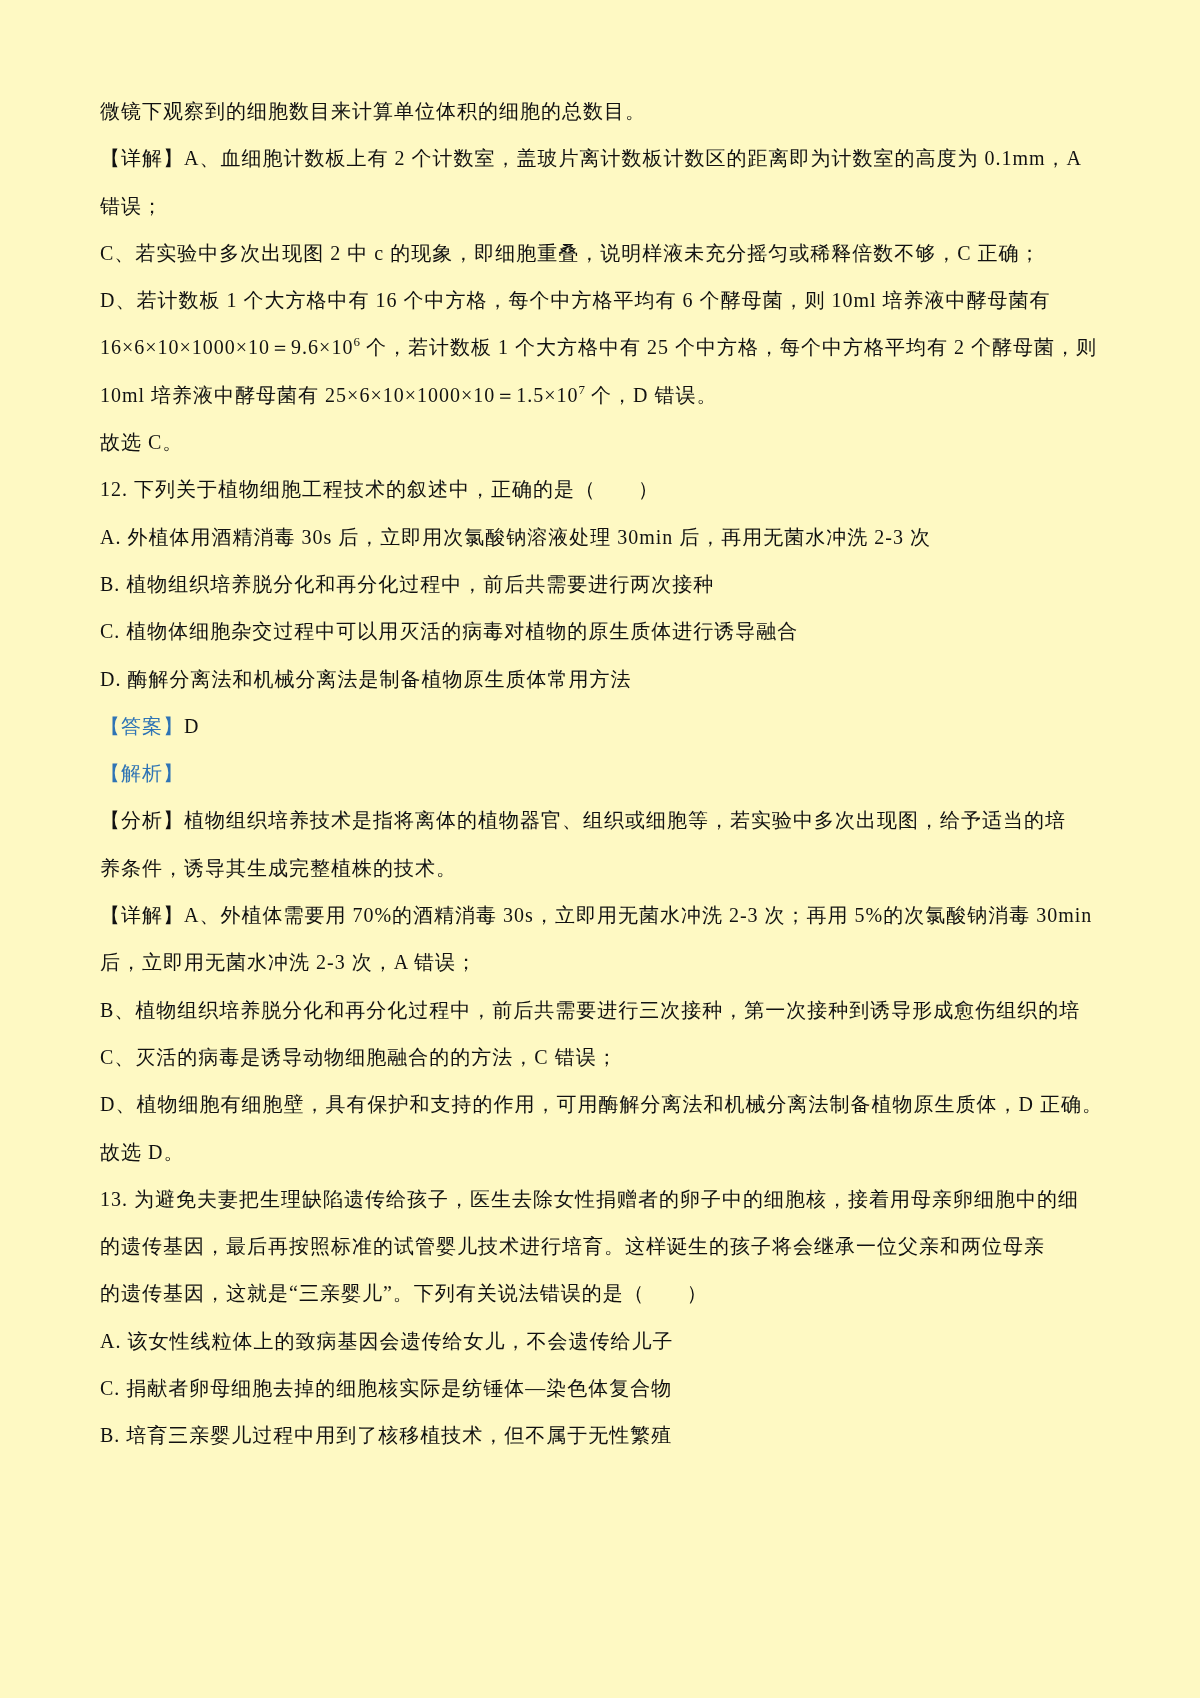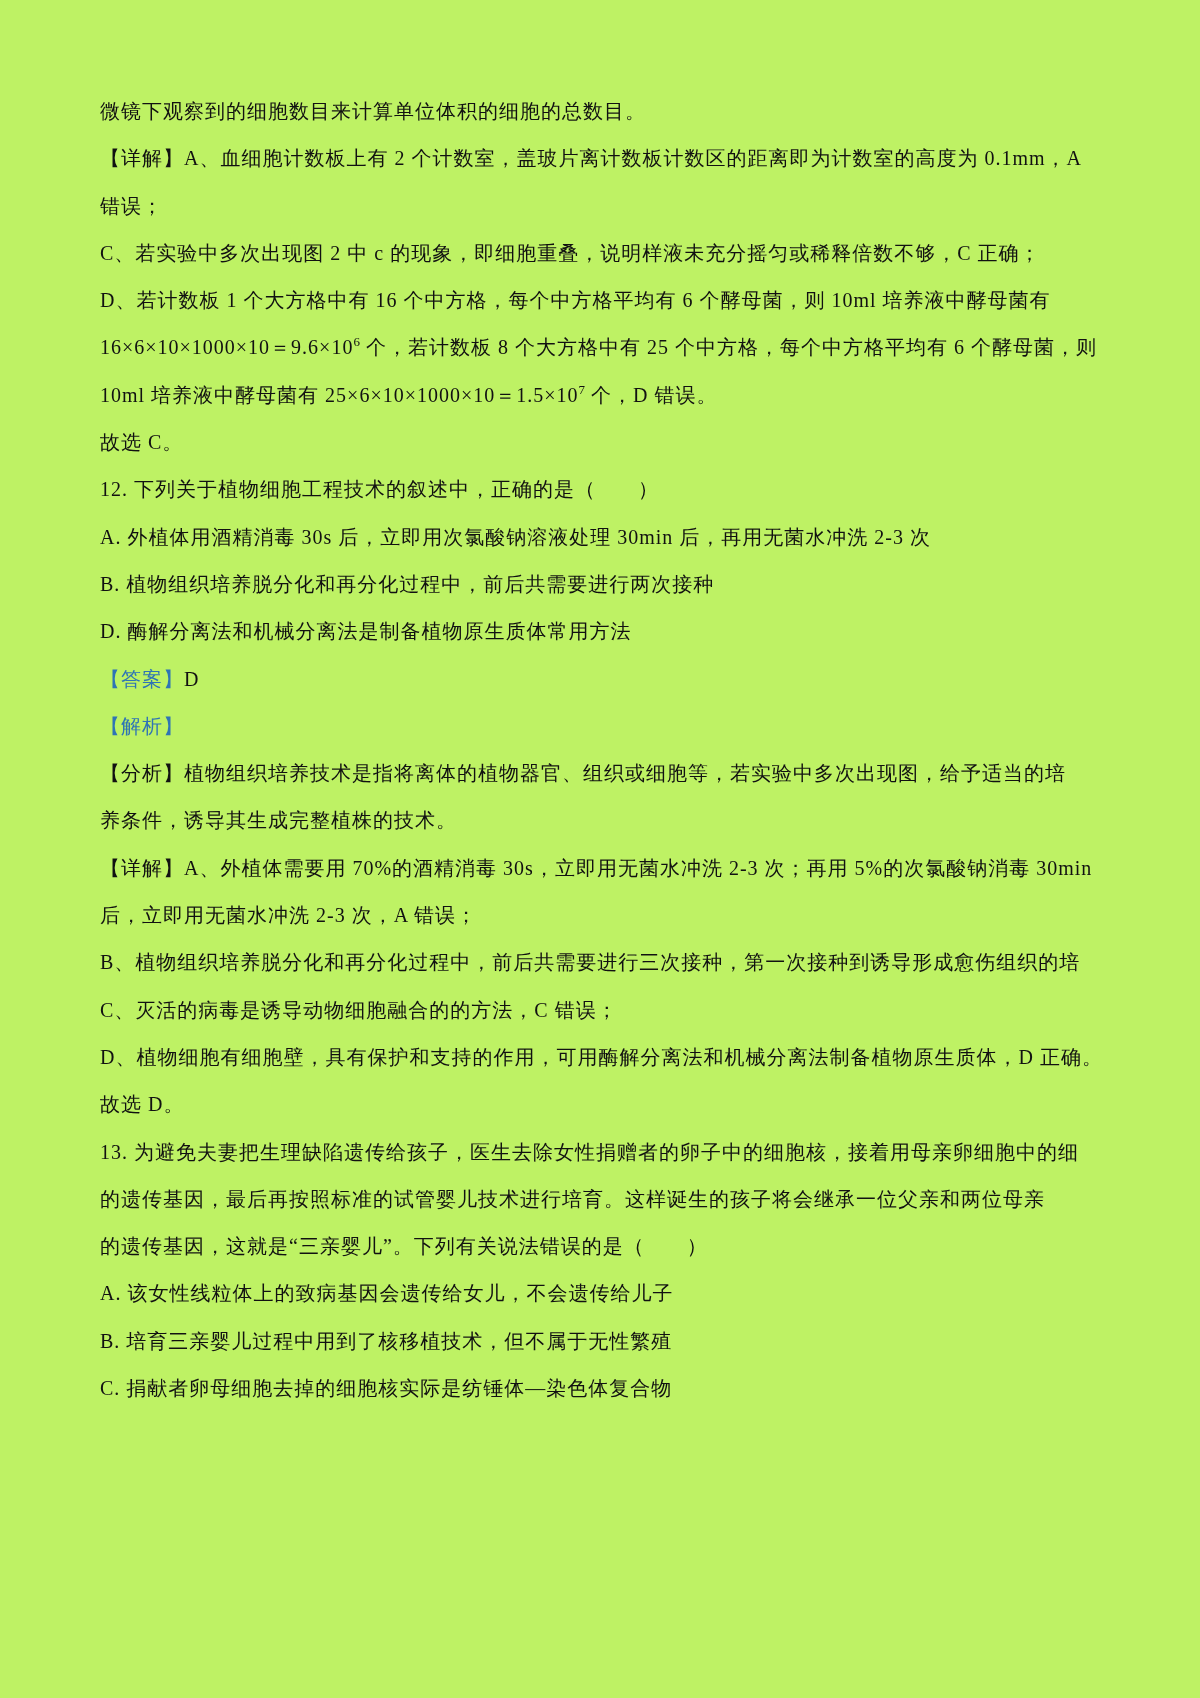--- a/index.html
+++ b/index.html
@@ -6,21 +6,21 @@
   * { margin: 0; padding: 0; box-sizing: border-box; }
   html, body { background: #ffffff; }
   body {
     width: 1200px; height: 1698px;
     font-family: "Liberation Serif", "DejaVu Serif", serif;
     color: var(--ink);
     overflow: hidden;
   }
   .page {
     width: 1200px; height: 1698px;
-    background: #bef264;
+    background: #fef9c3;
     padding: 88px 98px 0 100px;
   }
   .line {
     font-size: 20px;
     line-height: 47.3px;
     letter-spacing: 1px;
     white-space: nowrap;
   }
   .line sup {
     font-size: 13px;
@@ -33,37 +33,38 @@
 </head>
 <body style="background: rgb(255, 255, 255);">
 
 <div class="page">
   <div id="doc-lines">
       <div class="line"><span>微镜下观察到的细胞数目来计算单位体积的细胞的总数目。</span></div>
       <div class="line"><span>【详解】A、血细胞计数板上有 2 个计数室，盖玻片离计数板计数区的距离即为计数室的高度为 0.1mm，A</span></div>
       <div class="line"><span>错误；</span></div>
       <div class="line"><span>C、若实验中多次出现图 2 中 c 的现象，即细胞重叠，说明样液未充分摇匀或稀释倍数不够，C 正确；</span></div>
       <div class="line"><span>D、若计数板 1 个大方格中有 16 个中方格，每个中方格平均有 6 个酵母菌，则 10ml 培养液中酵母菌有</span></div>
-      <div class="line"><span>16×6×10×1000×10＝9.6×10</span><sup>6</sup><span> 个，若计数板 8 个大方格中有 25 个中方格，每个中方格平均有 6 个酵母菌，则</span></div>
+      <div class="line"><span>16×6×10×1000×10＝9.6×10</span><sup>6</sup><span> 个，若计数板 1 个大方格中有 25 个中方格，每个中方格平均有 2 个酵母菌，则</span></div>
       <div class="line"><span>10ml 培养液中酵母菌有 25×6×10×1000×10＝1.5×10</span><sup>7</sup><span> 个，D 错误。</span></div>
       <div class="line"><span>故选 C。</span></div>
       <div class="line"><span>12. 下列关于植物细胞工程技术的叙述中，正确的是（　　）</span></div>
       <div class="line"><span>A. 外植体用酒精消毒 30s 后，立即用次氯酸钠溶液处理 30min 后，再用无菌水冲洗 2-3 次</span></div>
       <div class="line"><span>B. 植物组织培养脱分化和再分化过程中，前后共需要进行两次接种</span></div>
+      <div class="line"><span>C. 植物体细胞杂交过程中可以用灭活的病毒对植物的原生质体进行诱导融合</span></div>
       <div class="line"><span>D. 酶解分离法和机械分离法是制备植物原生质体常用方法</span></div>
       <div class="line"><span class="accent">【答案】</span><span>D</span></div>
       <div class="line"><span class="accent">【解析】</span></div>
       <div class="line"><span>【分析】植物组织培养技术是指将离体的植物器官、组织或细胞等，若实验中多次出现图，给予适当的培</span></div>
       <div class="line"><span>养条件，诱导其生成完整植株的技术。</span></div>
       <div class="line"><span>【详解】A、外植体需要用 70%的酒精消毒 30s，立即用无菌水冲洗 2-3 次；再用 5%的次氯酸钠消毒 30min</span></div>
       <div class="line"><span>后，立即用无菌水冲洗 2-3 次，A 错误；</span></div>
       <div class="line"><span>B、植物组织培养脱分化和再分化过程中，前后共需要进行三次接种，第一次接种到诱导形成愈伤组织的培</span></div>
       <div class="line"><span>C、灭活的病毒是诱导动物细胞融合的的方法，C 错误；</span></div>
       <div class="line"><span>D、植物细胞有细胞壁，具有保护和支持的作用，可用酶解分离法和机械分离法制备植物原生质体，D 正确。</span></div>
       <div class="line"><span>故选 D。</span></div>
       <div class="line"><span>13. 为避免夫妻把生理缺陷遗传给孩子，医生去除女性捐赠者的卵子中的细胞核，接着用母亲卵细胞中的细</span></div>
       <div class="line"><span>的遗传基因，最后再按照标准的试管婴儿技术进行培育。这样诞生的孩子将会继承一位父亲和两位母亲</span></div>
       <div class="line"><span>的遗传基因，这就是“三亲婴儿”。下列有关说法错误的是（　　）</span></div>
       <div class="line"><span>A. 该女性线粒体上的致病基因会遗传给女儿，不会遗传给儿子</span></div>
+      <div class="line"><span>C. 捐献者卵母细胞去掉的细胞核实际是纺锤体—染色体复合物</span></div>
       <div class="line"><span>B. 培育三亲婴儿过程中用到了核移植技术，但不属于无性繁殖</span></div>
-      <div class="line"><span>C. 捐献者卵母细胞去掉的细胞核实际是纺锤体—染色体复合物</span></div>
     </div>
 </div>
 
 </body></html>

